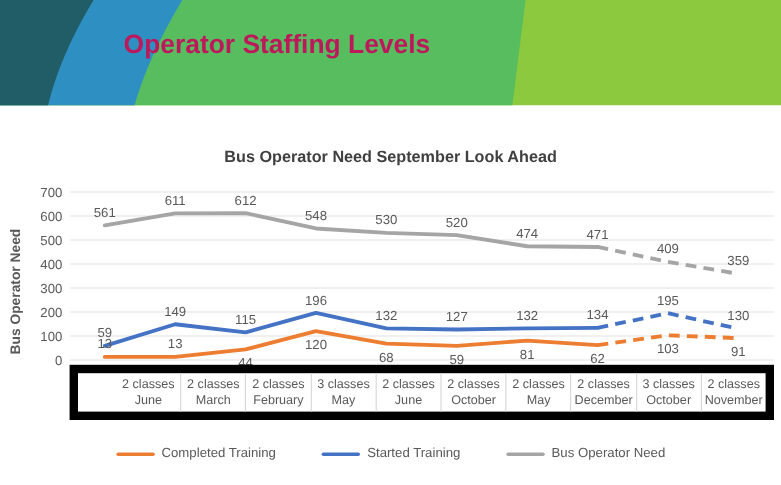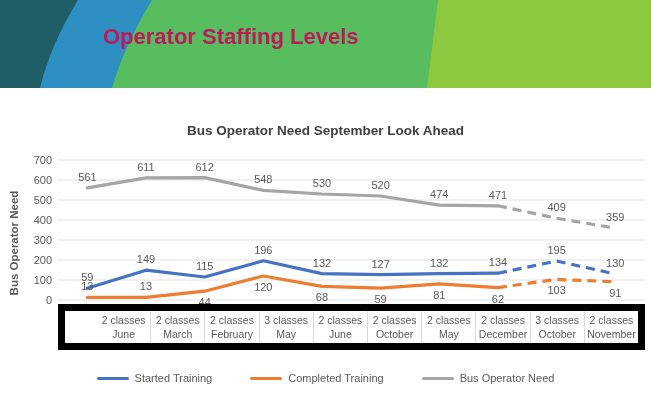--- a/index.html
+++ b/index.html
@@ -160,26 +160,26 @@
         <div>October</div>
       </div>
       <div class="xcell">
         <div>2 classes</div>
         <div>November</div>
       </div>
     </div>
 
   <div id="legend">
       <div class="legend-item">
+        <div class="legend-swatch" style="background: rgb(237, 125, 49);"></div>
+        <span class="legend-label">Completed Training</span>
+      </div>
+      <div class="legend-item">
         <div class="legend-swatch" style="background: rgb(68, 114, 196);"></div>
         <span class="legend-label">Started Training</span>
-      </div>
-      <div class="legend-item">
-        <div class="legend-swatch" style="background: rgb(237, 125, 49);"></div>
-        <span class="legend-label">Completed Training</span>
       </div>
       <div class="legend-item">
         <div class="legend-swatch" style="background: rgb(165, 165, 165);"></div>
         <span class="legend-label">Bus Operator Need</span>
       </div>
     </div>
 
 </div>
 
 </body></html>

